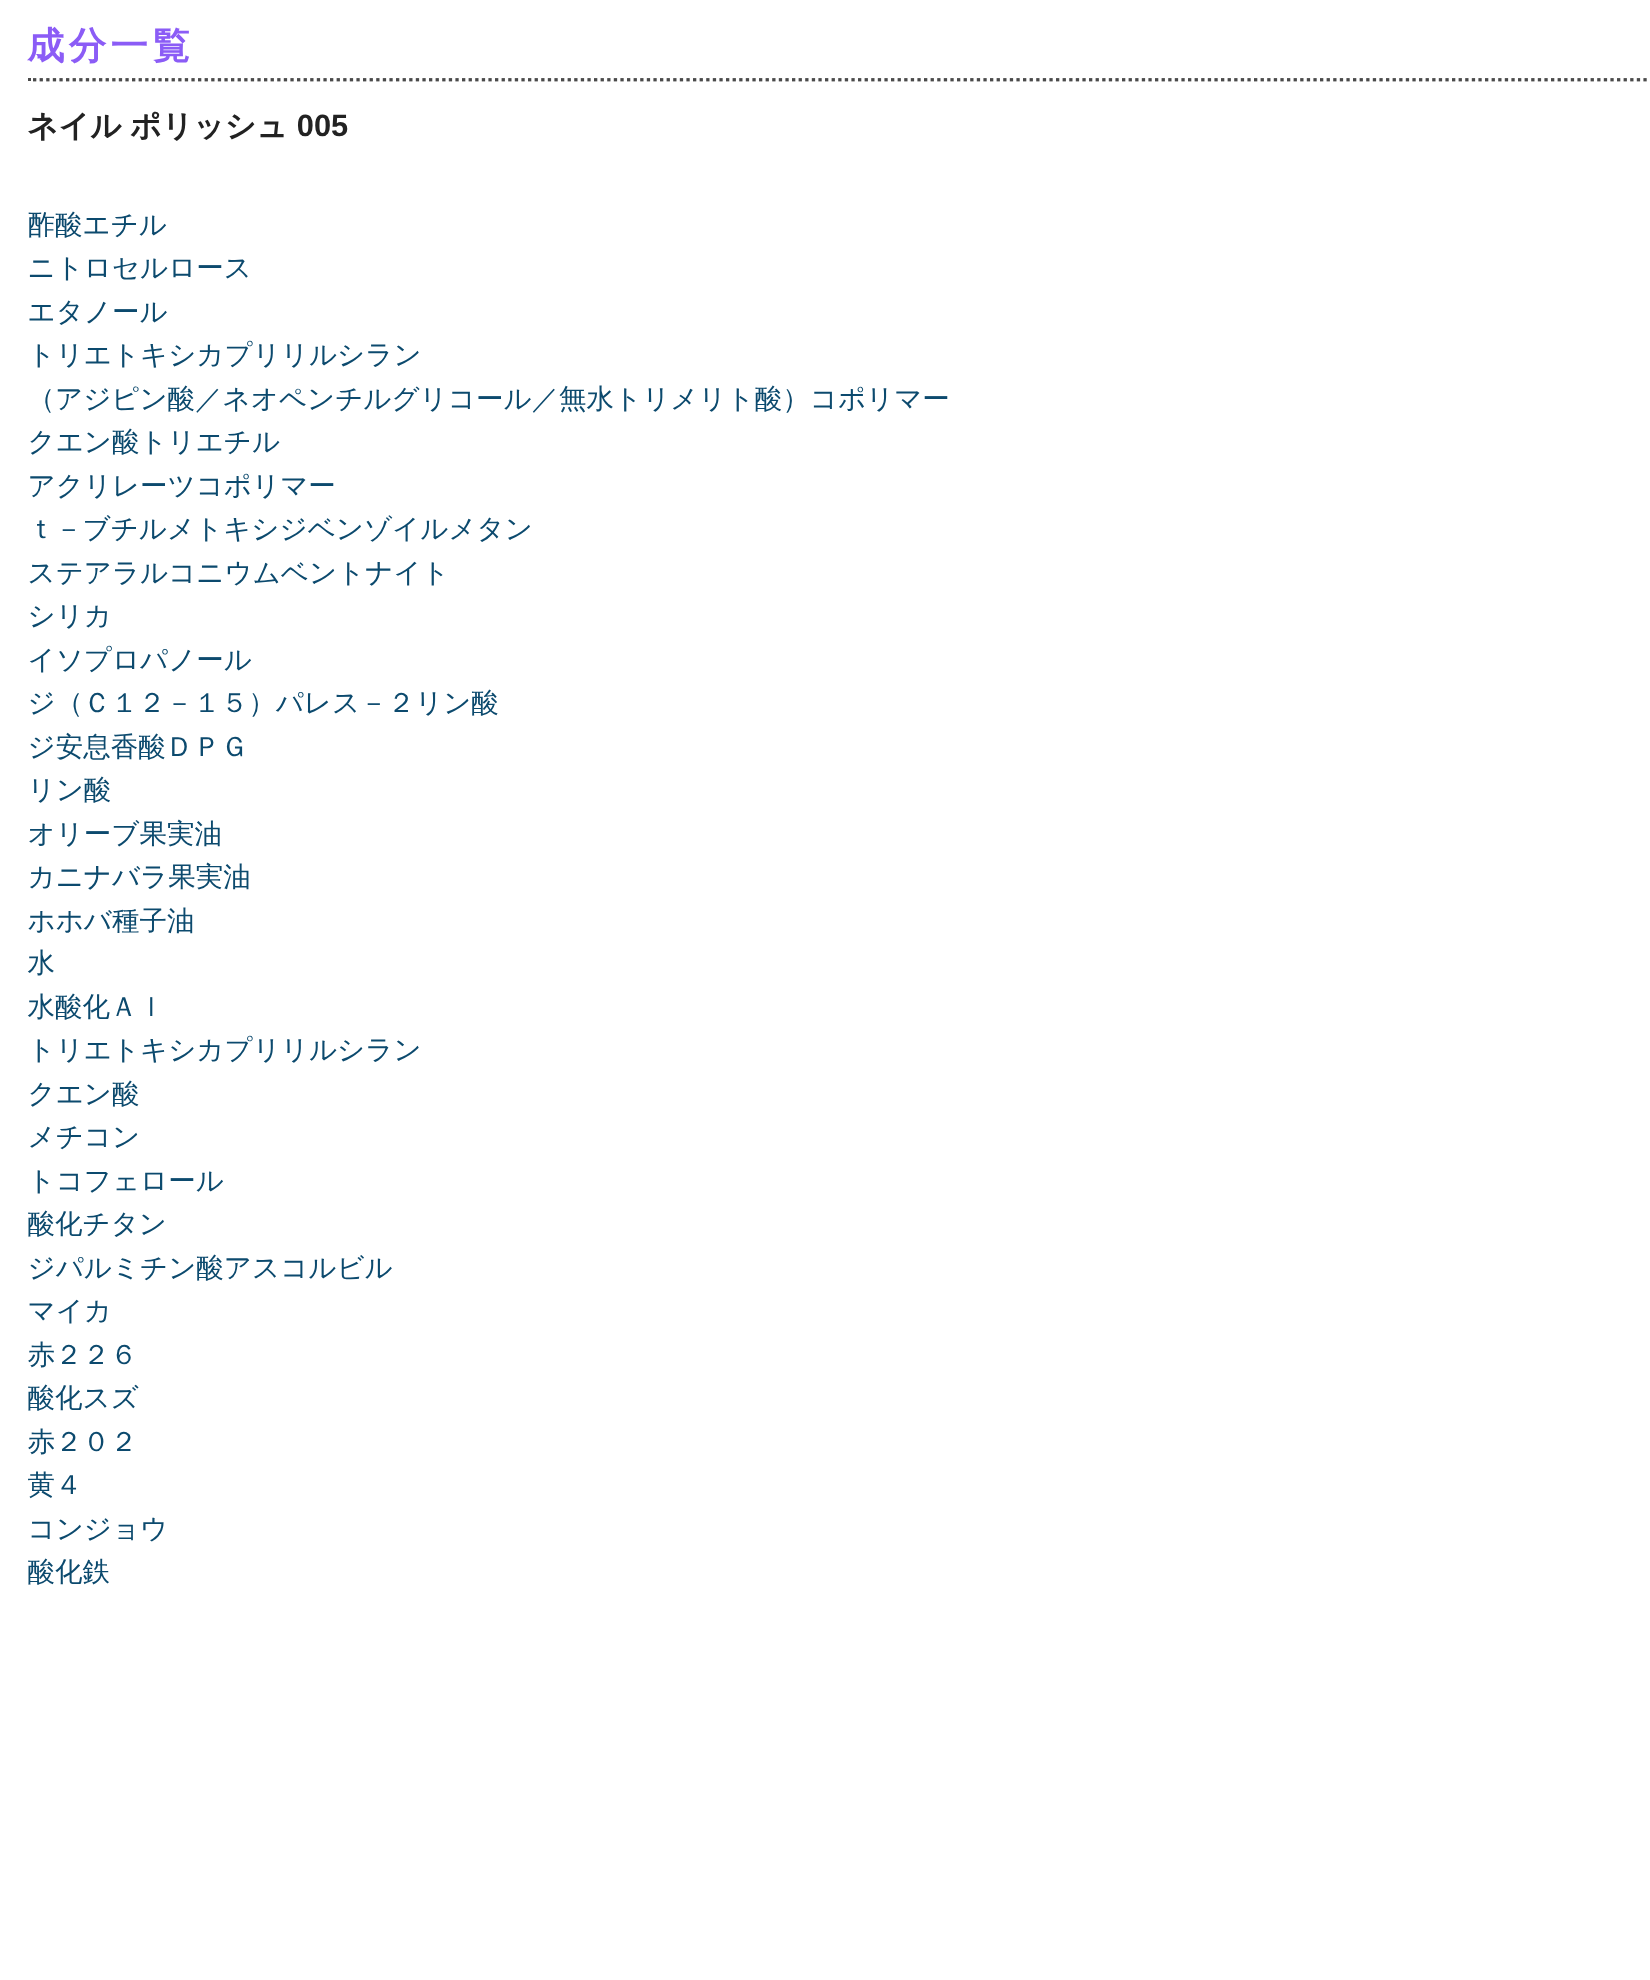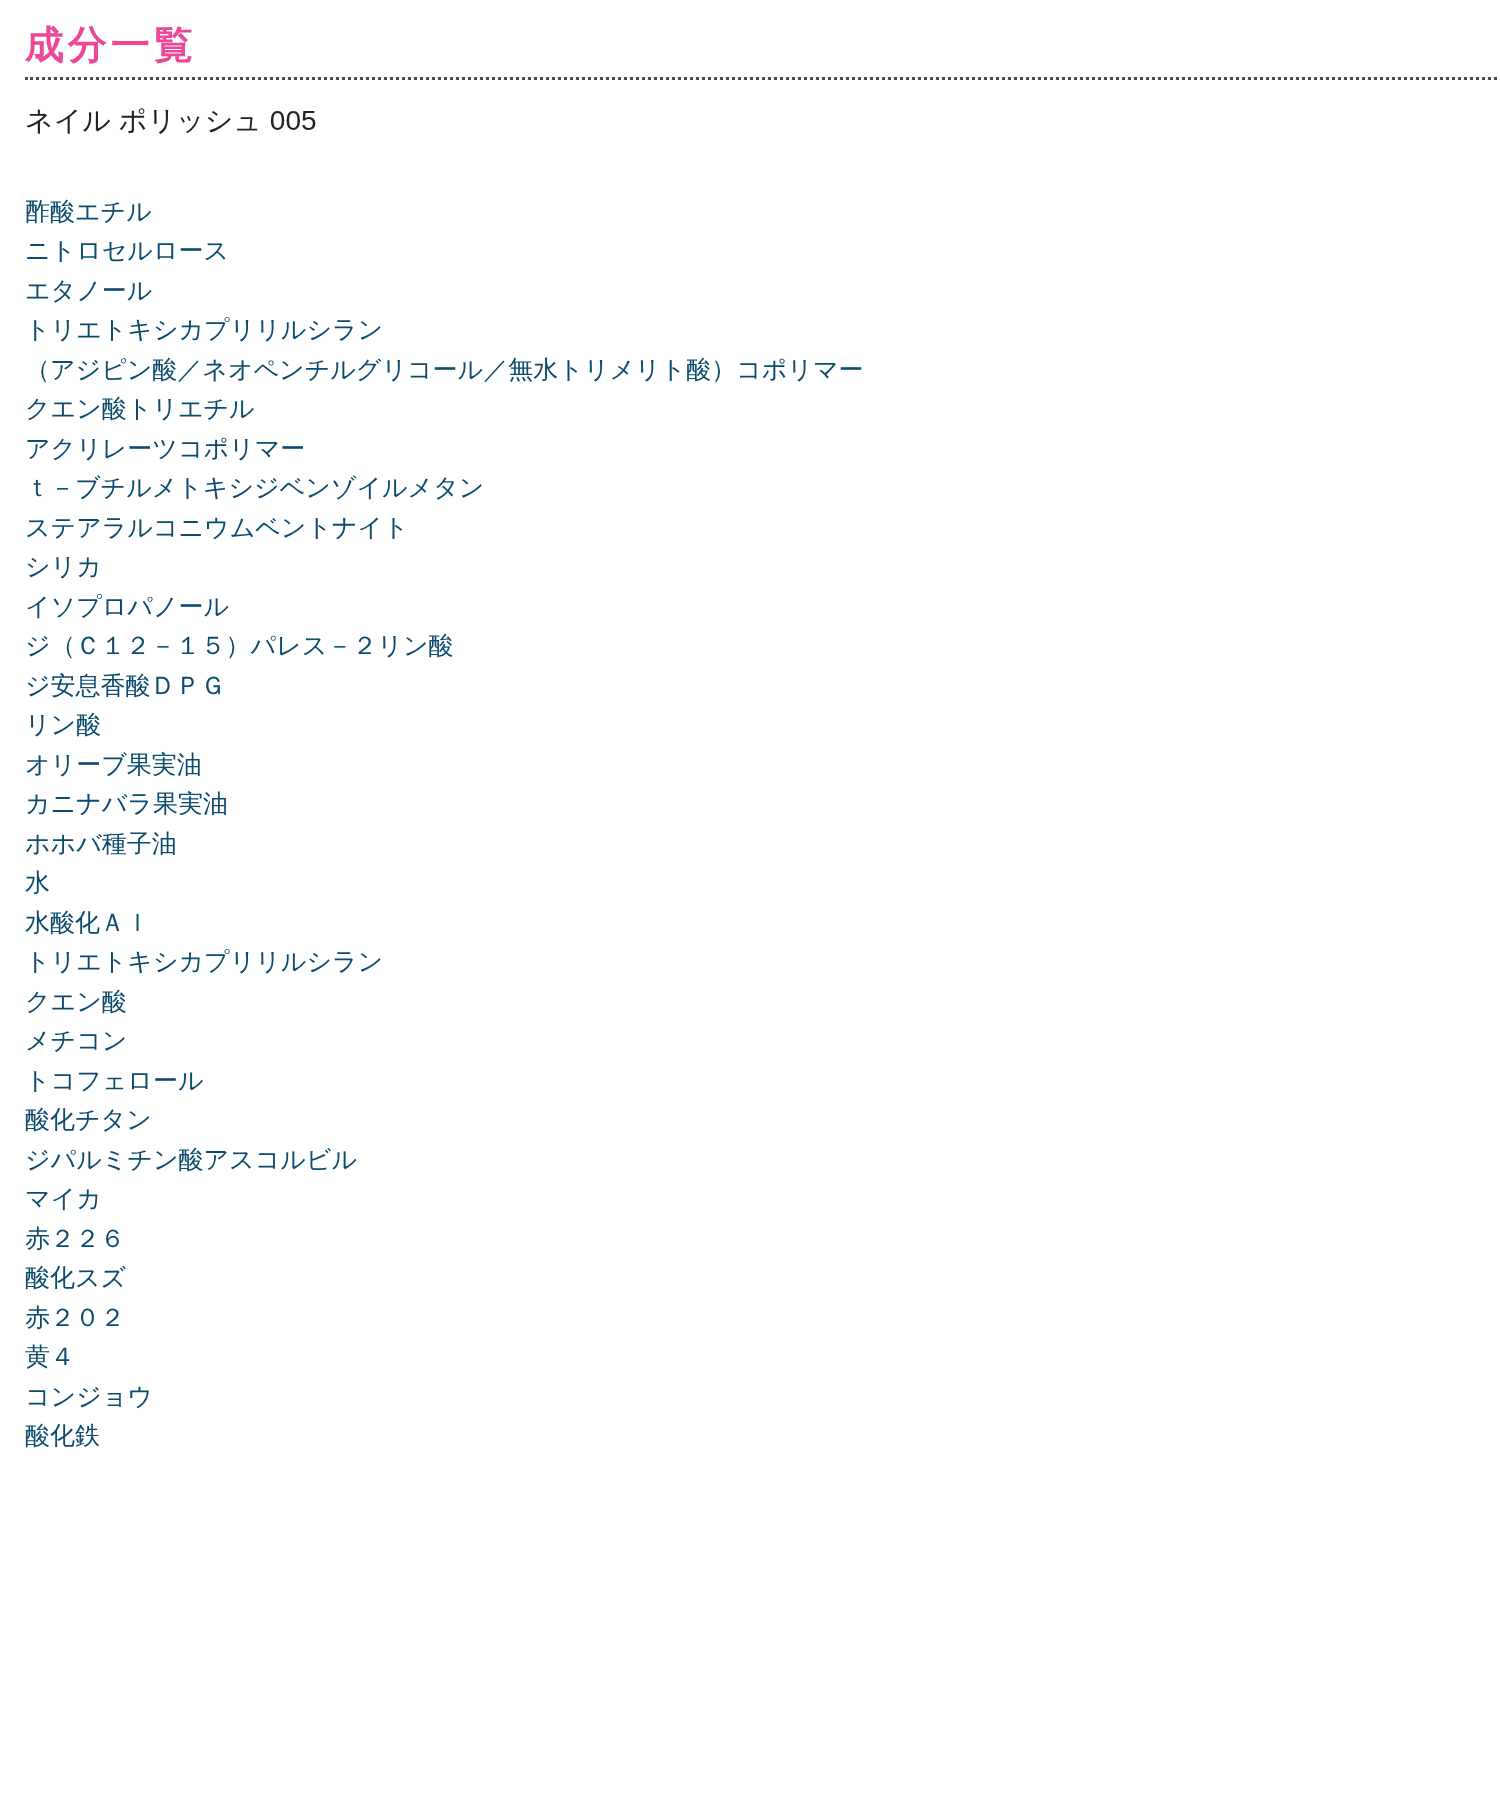--- a/index.html
+++ b/index.html
@@ -11,36 +11,36 @@
   .page {
     width: 1500px;
     height: 1800px;
     background: #ffffff;
     box-sizing: border-box;
     padding: 14px 0 0 25px;
     overflow: hidden;
   }
   .section-title {
     margin: 8px 0 0 0;
-    font-size: 39px;
+    font-size: 34px;
     font-weight: bold;
     letter-spacing: 4px;
-    color: #ec4899;
+    color: #8b5cf6;
     line-height: 1.2;
   }
   .dotted-divider {
     width: 1472px;
     height: 0;
     margin-top: 8px;
     border-bottom: 3px dotted #4a4a4a;
   }
   .product-name {
     margin: 26px 0 0 0;
     font-size: 28px;
-    font-weight: normal;
+    font-weight: bold;
     color: #222222;
     line-height: 30px;
   }
   .ingredient-list {
     list-style: none;
     margin: 56px 0 0 0;
     padding: 0;
   }
   .ingredient-list li {
     font-size: 25px;

